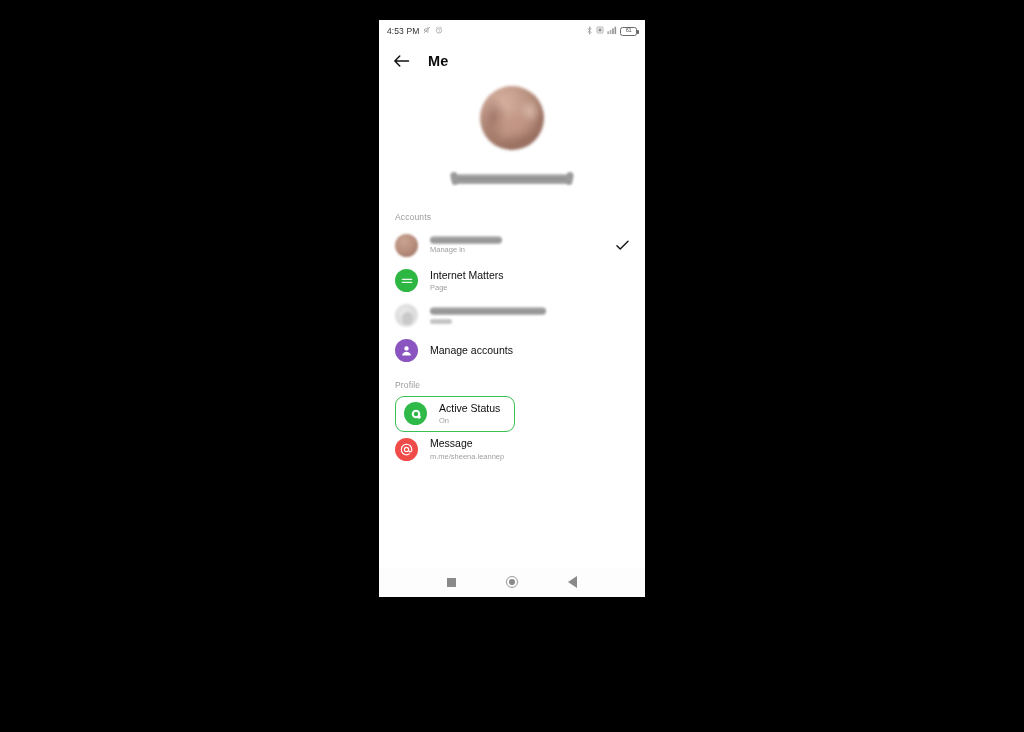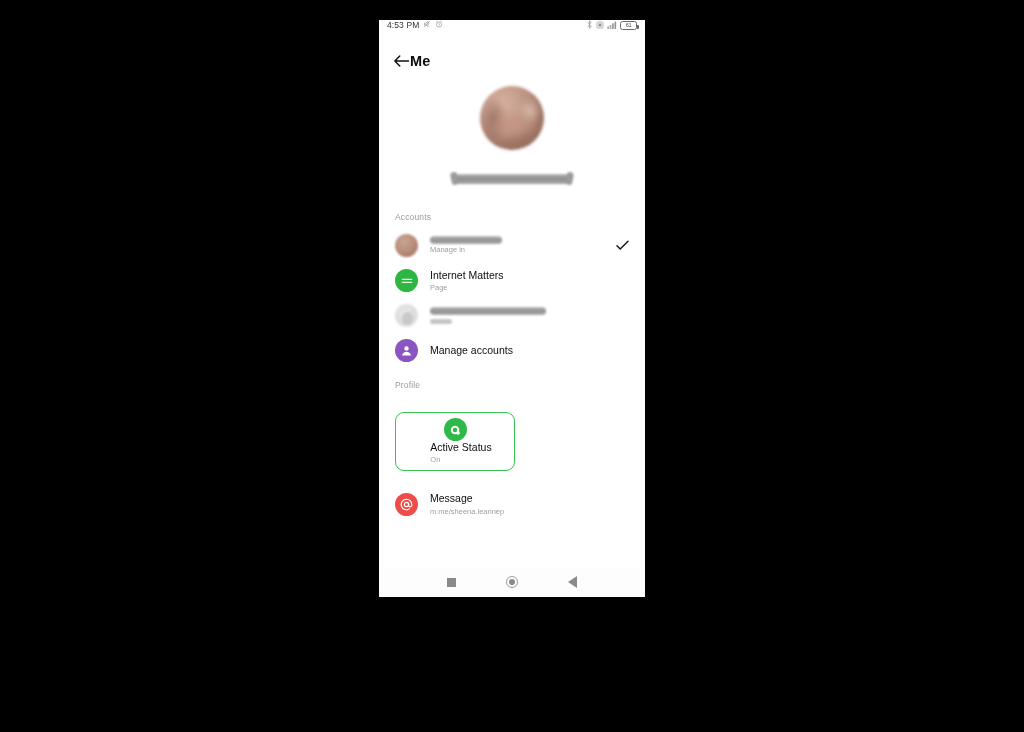--- a/index.html
+++ b/index.html
@@ -16,21 +16,21 @@
     position: absolute;
     left: 379px; top: 20px;
     width: 266px; height: 577px;
     background: #ffffff;
     overflow: hidden;
   }
 
   
   .statusbar {
     height: 22px;
-    display: flex; align-items: flex-start;
+    display: flex; align-items: center;
     padding: 0 8px;
     font-size: 8px;
     color: #3a3a3a;
   }
   .sb-time { font-size: 8.5px; letter-spacing: .1px; color: #303030; }
   .sb-left { display: flex; align-items: center; gap: 4px; }
   .sb-right { margin-left: auto; display: flex; align-items: center; gap: 3px; }
   .sb-ico { display: inline-block; opacity: .72; }
   .ico-mute { width: 8px; height: 8px; }
   .ico-alarm { width: 8px; height: 8px; }
@@ -47,21 +47,21 @@
     content: ""; position: absolute; right: -2.5px; top: 2.5px;
     width: 1.5px; height: 4px; background: #6a6a6a; border-radius: 0 1px 1px 0;
   }
   .batt span { font-size: 5.5px; color: #4a4a4a; line-height: 1; letter-spacing: -.2px; }
 
   
   .topbar {
     height: 38px;
     display: flex; align-items: center;
     padding: 0 14px;
-    gap: 0;
+    gap: 18px;
   }
   .back-arrow { width: 17px; height: 14px; cursor: pointer; }
   .screen-title { font-size: 14.5px; font-weight: bold; color: #0b0b0b; letter-spacing: .1px; }
 
   
   .profile-head {
     padding-top: 6px;
     display: flex; flex-direction: column; align-items: center;
   }
   .avatar-big {
@@ -152,24 +152,23 @@
   .redact-w2 { width: 116px; }
   .redact-sub {
     height: 5px; width: 22px; margin-top: 4px; border-radius: 3px;
     background: #c4c4c4; filter: blur(.8px);
   }
 
   
   .row.highlighted {
     border: 1.6px solid #39c153;
     border-radius: 9px;
-    margin: 16px 16px;
+    margin: 0 16px;
     padding: 5px 8px;
     width: 120px;
-    flex-direction: column;
   }
 
   
   .navbar {
     position: absolute; left: 0; right: 0; bottom: 0;
     height: 30px;
     display: flex; align-items: center; justify-content: center;
     gap: 50px;
     background: #fdfdfd;
   }

